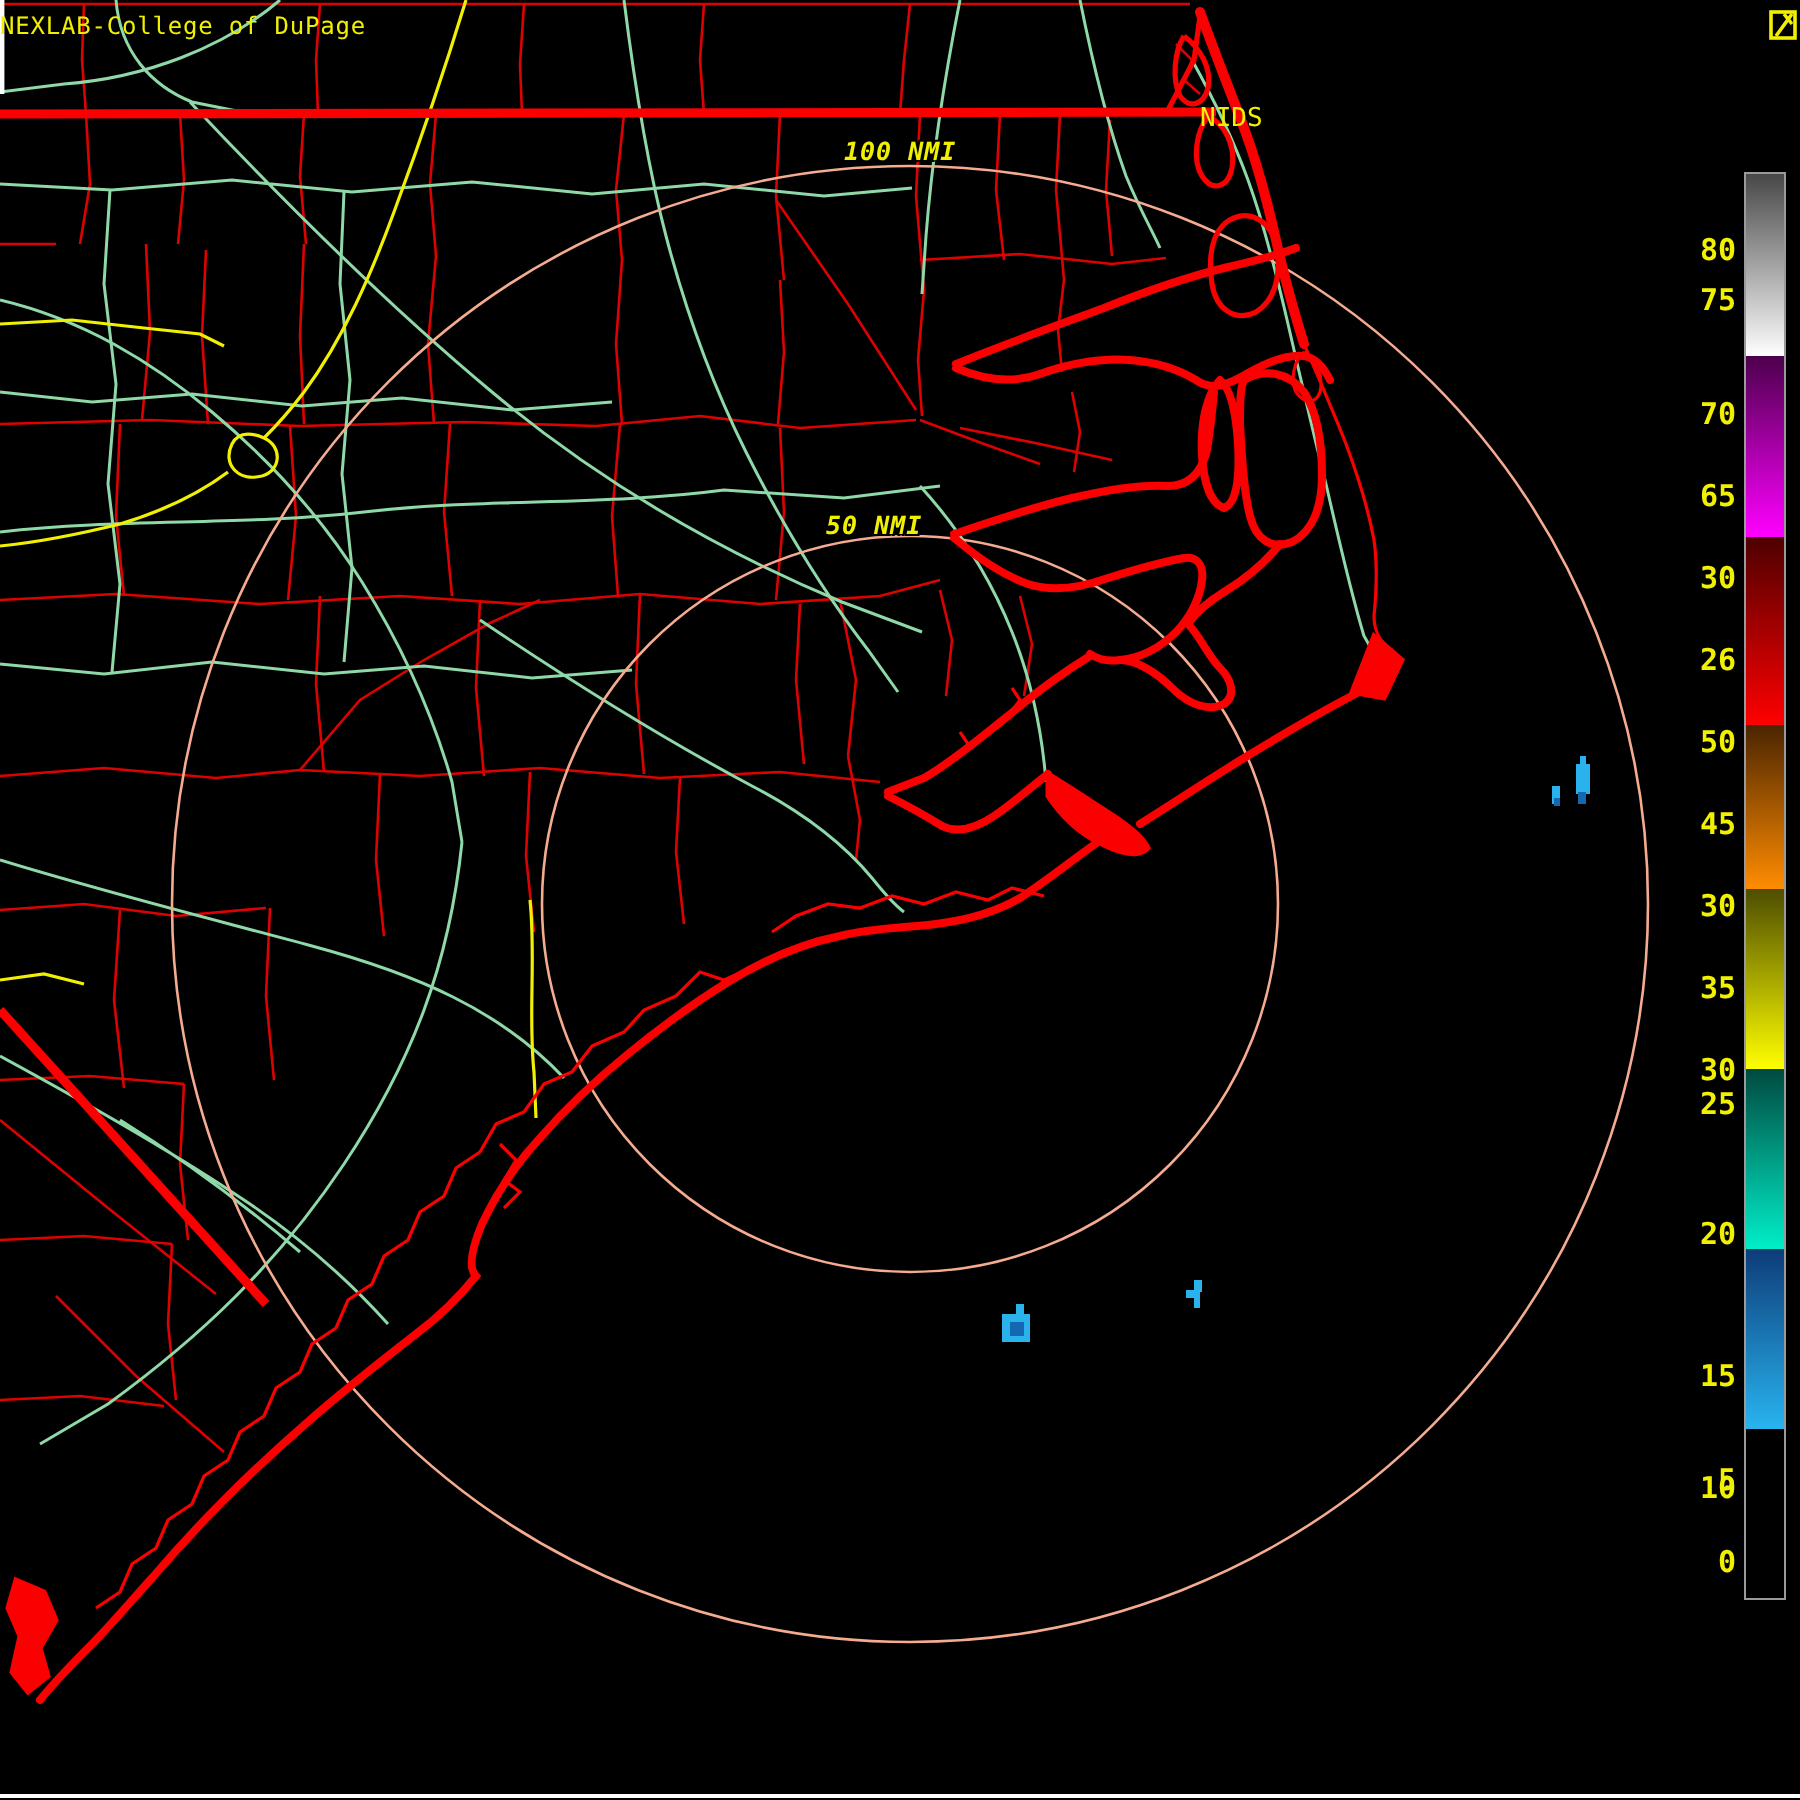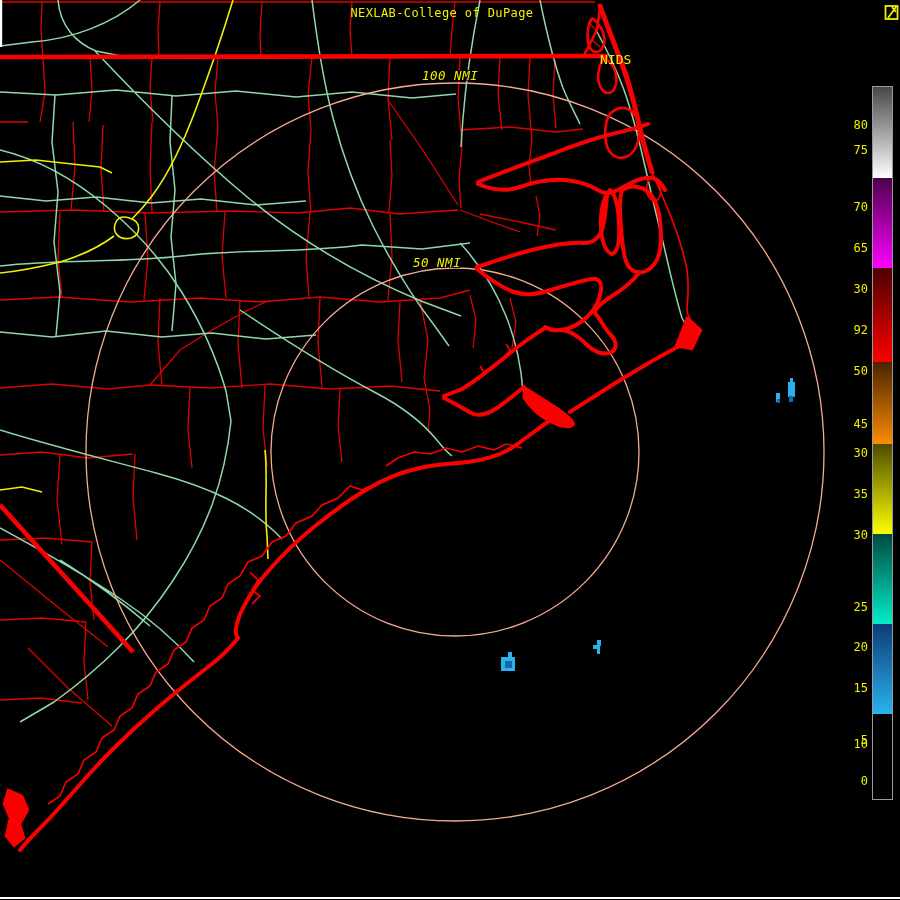--- a/index.html
+++ b/index.html
@@ -11,30 +11,30 @@
   .hwy{stroke:var(--hwy);stroke-width:1.6;fill:none;}
   .ring{stroke:var(--ring);stroke-width:1.3;fill:none;}
   .coast4{stroke:var(--coast);stroke-width:4;fill:none;stroke-linecap:round;}
   .coast5{stroke:var(--coast);stroke-width:5;fill:none;stroke-linecap:round;}
   .coast3{stroke:var(--coast);stroke-width:2.6;fill:none;}
   .coast2{stroke:var(--coast);stroke-width:1.6;fill:none;}
   .coastfill{stroke:var(--coast);stroke-width:2.5;fill:var(--coast);}
   .border{stroke:var(--coast);stroke-width:4.6;fill:none;}
   .edge{stroke:#ffffff;stroke-width:2.4;fill:none;}
 
-  .title{position:absolute;top:6px;left:0;width:884px;text-align:center;
+  .title{position:absolute;top:6px;left:0;width:884px;text-align:left;
          color:var(--hwy);font-size:12px;letter-spacing:0.4px;white-space:pre;}
   .logo{position:absolute;top:4px;left:884px;}
   .scalehead{position:absolute;top:53px;left:600px;width:295px;
              color:var(--hwy);font-size:13px;line-height:13px;}
   .colorbar{position:absolute;left:872px;top:86px;width:21px;height:714px;
             border:1.5px solid #9a9a9a;box-sizing:border-box;}
   .tick{position:absolute;width:44px;right:32px;height:18px;line-height:18px;
-        text-align:right;color:var(--hwy);font-size:12px;font-weight:normal;}
-  .ringlabel{position:absolute;color:var(--hwy);font-size:12.5px;font-weight:normal;
+        text-align:right;color:var(--hwy);font-size:15px;font-weight:bold;}
+  .ringlabel{position:absolute;color:var(--hwy);font-size:12.5px;font-weight:bold;
              font-style:italic;letter-spacing:0.5px;white-space:pre;
              text-shadow:1px 1px 0 #000,-1px 1px 0 #000,1px -1px 0 #000,-1px -1px 0 #000;}
   .statusbar{position:absolute;left:0;top:882px;width:900px;text-align:center;
              color:#ffffff;font-size:15px;white-space:pre;}
   .bottomline{position:absolute;left:0;top:897px;width:900px;height:2px;background:#ffffff;}
 </style>
 </head>
 <body>
 
 <div class="screen">
@@ -152,28 +152,28 @@
     <div>NIDS</div>
   </div>
 
   <div class="colorbar" id="colorbar" style="background: linear-gradient(rgb(72, 72, 72) 0.04%, rgb(255, 255, 255) 12.81%, rgb(77, 0, 77) 12.81%, rgb(255, 0, 255) 25.46%, rgb(77, 0, 0) 25.46%, rgb(255, 0, 0) 38.68%, rgb(74, 36, 0) 38.68%, rgb(255, 140, 0) 50.18%, rgb(77, 77, 0) 50.18%, rgb(255, 255, 0) 62.83%, rgb(0, 74, 64) 62.83%, rgb(0, 238, 200) 75.48%, rgb(13, 60, 120) 75.48%, rgb(40, 180, 240) 88.13%, rgb(0, 0, 0) 88.13%, rgb(0, 0, 0) 99.98%);"></div>
   <div id="ticks">
       <div class="tick" style="top: 116px;">80</div>
       <div class="tick" style="top: 141px;">75</div>
       <div class="tick" style="top: 198px;">70</div>
       <div class="tick" style="top: 239px;">65</div>
       <div class="tick" style="top: 280px;">30</div>
-      <div class="tick" style="top: 321px;">92</div>
+      <div class="tick" style="top: 321px;">26</div>
       <div class="tick" style="top: 362px;">50</div>
-      <div class="tick" style="top: 403px; margin-top: 12px;">45</div>
+      <div class="tick" style="top: 403px;">45</div>
       <div class="tick" style="top: 444px;">30</div>
       <div class="tick" style="top: 485px;">35</div>
       <div class="tick" style="top: 526px;">30</div>
-      <div class="tick" style="top: 598px;">25</div>
-      <div class="tick" style="top: 608px; margin-top: 30px;">20</div>
+      <div class="tick" style="top: 543px;">25</div>
+      <div class="tick" style="top: 608px;">20</div>
       <div class="tick" style="top: 679px;">15</div>
       <div class="tick" style="top: 690px; margin-top: 45px;">10</div>
       <div class="tick" style="top: 731px;">5</div>
       <div class="tick" style="top: 772px;">0</div>
     </div>
 
   <div class="statusbar">
     
   </div>
   <div class="bottomline"></div>

